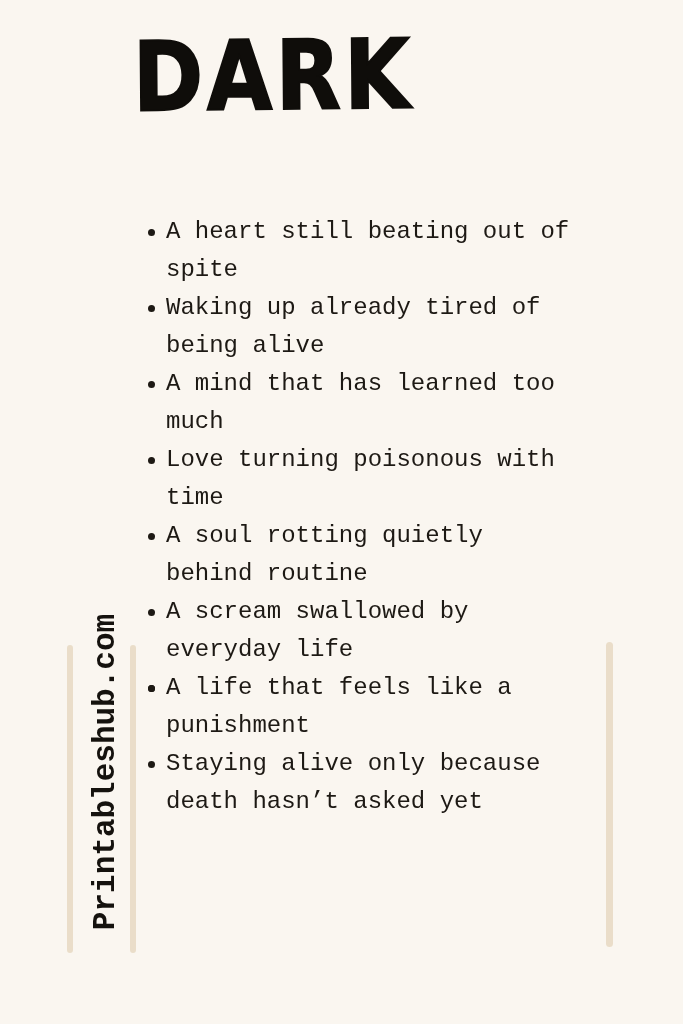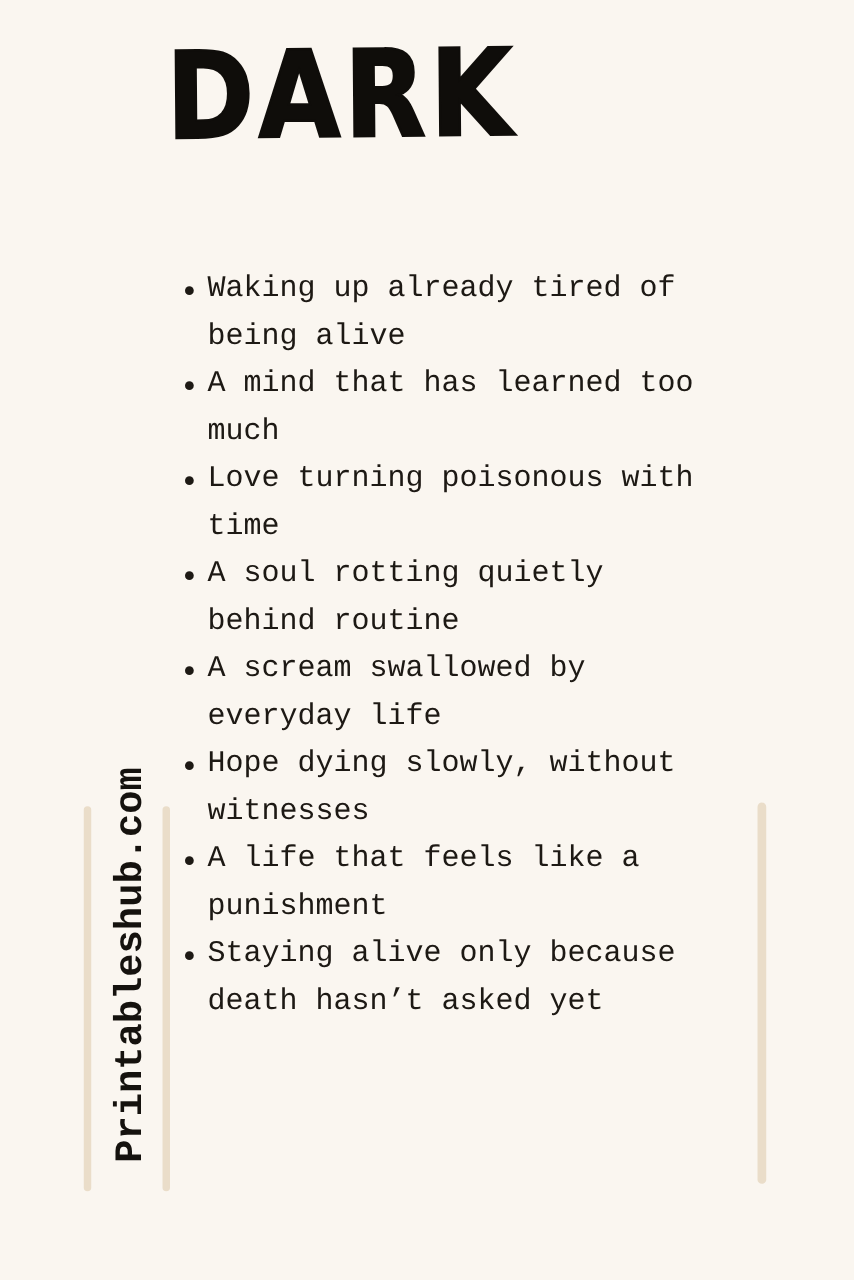--- a/index.html
+++ b/index.html
@@ -89,26 +89,27 @@
 <body>
 
 <div class="poster">
 
   <div class="title-dark">
     <span>DARK</span>
   </div>
 
 
   <ul class="prompt-list">
+    <li><span class="dot"></span><span>A heart still beating out of spite</span></li>
     <li><span class="dot"></span><span>Waking up already tired of being alive</span></li>
     <li><span class="dot"></span><span>A mind that has learned too much</span></li>
     <li><span class="dot"></span><span>Love turning poisonous with time</span></li>
     <li><span class="dot"></span><span>A soul rotting quietly behind routine</span></li>
     <li><span class="dot"></span><span>A scream swallowed by everyday life</span></li>
-    <li><span class="dot"></span><span>Hope dying slowly, without witnesses</span></li>
+    <li><span class="dot"></span></li>
     <li><span class="dot"></span><span>A life that feels like a punishment</span></li>
     <li><span class="dot"></span><span>Staying alive only because death hasn’t asked yet</span></li>
   </ul>
 
   <div class="branding">Printableshub.com</div>
 
   <div class="vline left-1"></div>
   <div class="vline left-2"></div>
   <div class="vline right-1"></div>
 

